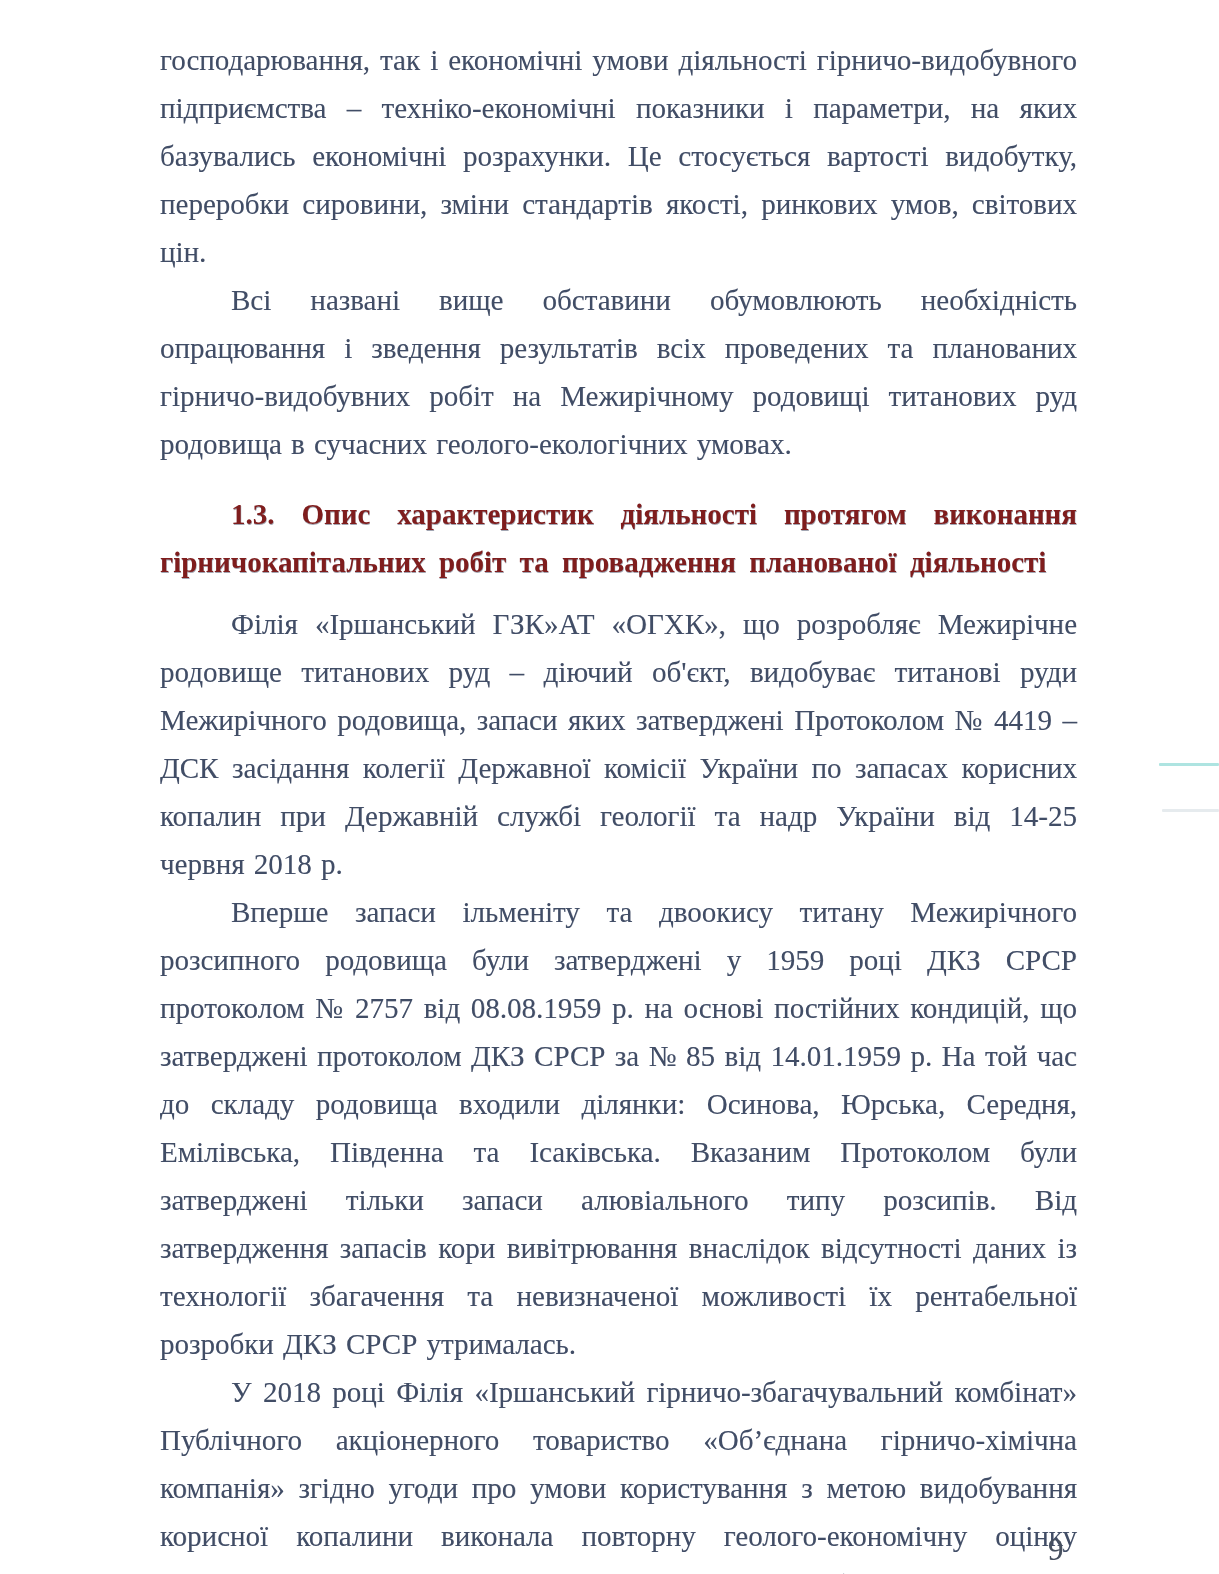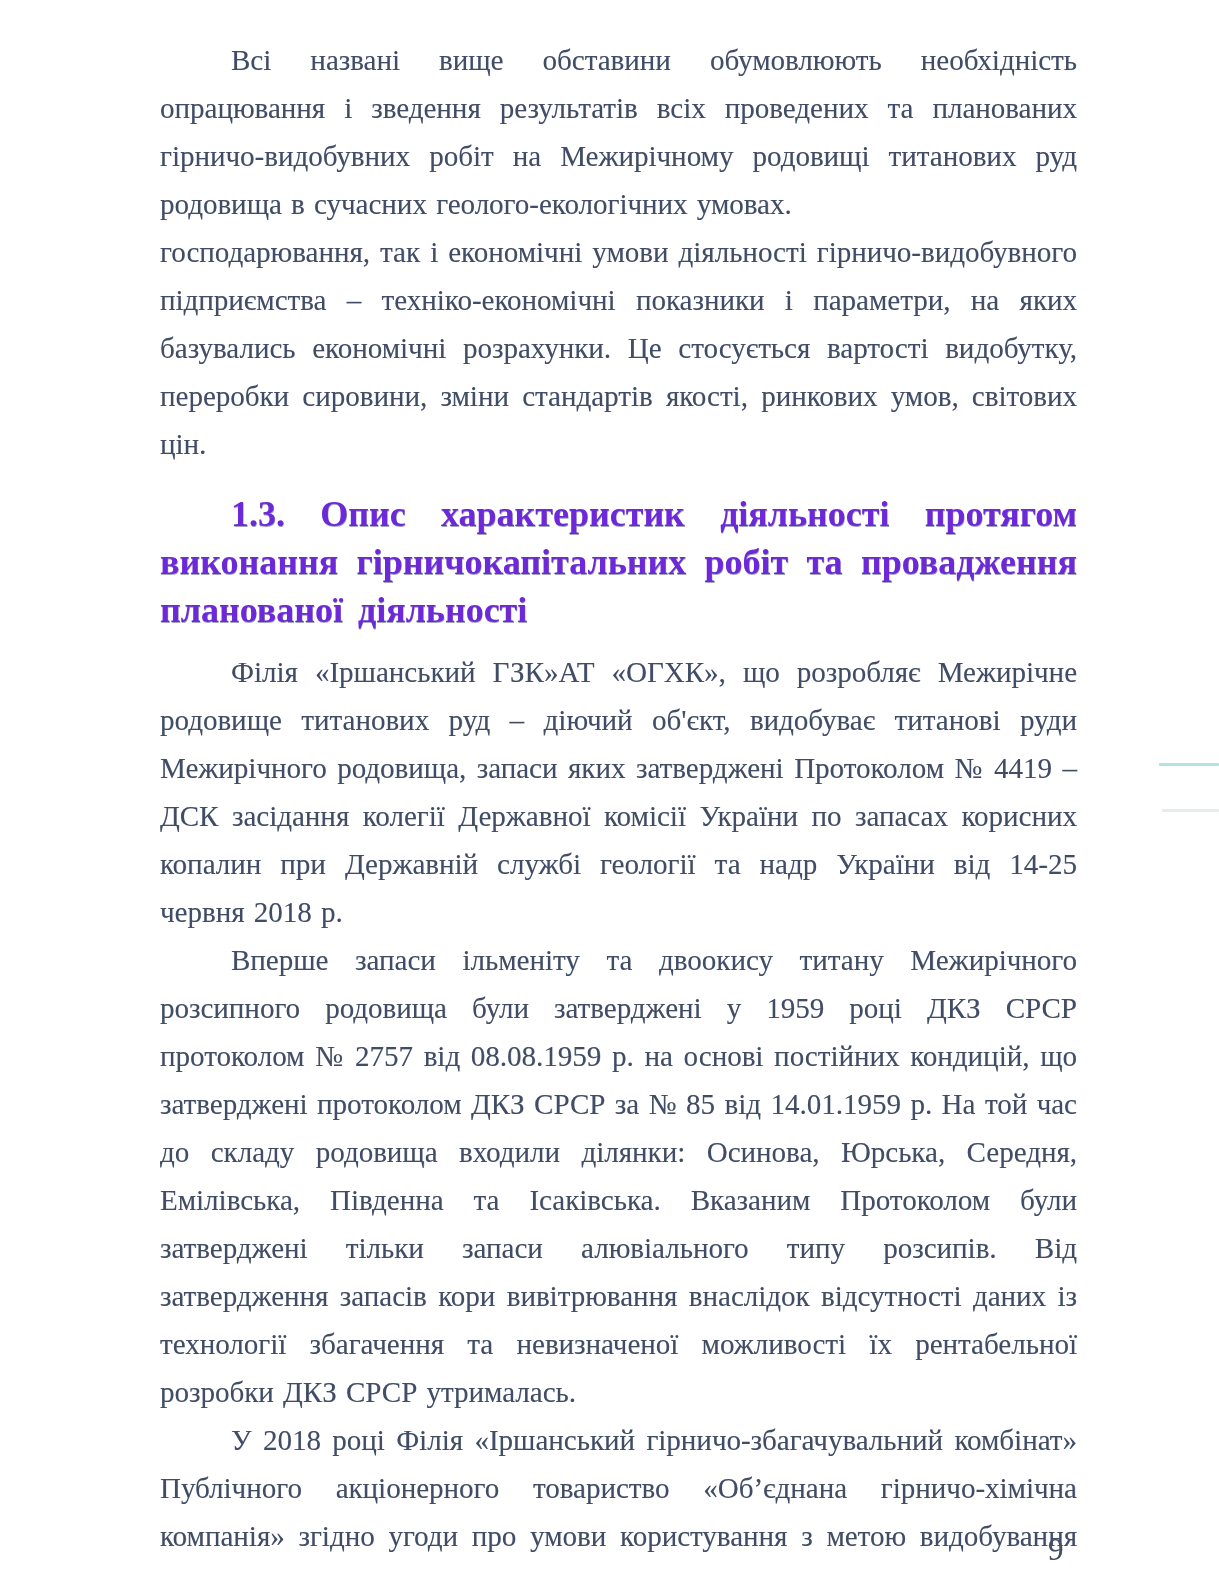--- a/index.html
+++ b/index.html
@@ -33,24 +33,24 @@
     word-spacing: 2px;
   }
   .para.indented {
     text-indent: 71px;
   }
   .para.justify-last {
     text-align-last: justify;
   }
   .heading {
     margin: 22px 0 14px 0;
-    font-size: 36px;
+    font-size: 29px;
     line-height: 48px;
     font-weight: bold;
-    color: #6d28d9;
+    color: #7f1d1d;
     text-align: justify;
     text-indent: 71px;
     word-spacing: 6px;
     text-shadow: 0.4px 0.5px 0.6px rgba(48, 58, 85, 0.45);
   }
   .page-number {
     position: absolute;
     top: 1532px;
     left: 1048px;
     font-size: 31px;
@@ -74,23 +74,23 @@
     width: 57px;
     background: #e6ebee;
   }
 </style>
 </head>
 <body>
 
 <div class="page">
 
   <main class="text-block">
+    <p class="para">господарювання, так і економічні умови діяльності гірничо-видобувного підприємства – техніко-економічні показники і параметри, на яких базувались економічні розрахунки. Це стосується вартості видобутку, переробки сировини, зміни стандартів якості, ринкових умов, світових цін.</p>
+
     <p class="para indented">Всі названі вище обставини обумовлюють необхідність опрацювання і зведення результатів всіх проведених та планованих гірничо-видобувних робіт на Межирічному родовищі титанових руд родовища в сучасних геолого-екологічних умовах.</p>
-
-    <p class="para">господарювання, так і економічні умови діяльності гірничо-видобувного підприємства – техніко-економічні показники і параметри, на яких базувались економічні розрахунки. Це стосується вартості видобутку, переробки сировини, зміни стандартів якості, ринкових умов, світових цін.</p>
 
     <h2 class="heading">1.3. Опис характеристик діяльності протягом виконання гірничокапітальних робіт та провадження планованої діяльності</h2>
 
     <p class="para indented">Філія «Іршанський ГЗК»АТ «ОГХК», що розробляє Межирічне родовище титанових руд – діючий об'єкт, видобуває титанові руди Межирічного родовища, запаси яких затверджені Протоколом № 4419 – ДСК засідання колегії Державної комісії України по запасах корисних копалин при Державній службі геології та надр України від 14-25 червня 2018 р.</p>
 
     <p class="para indented">Вперше запаси ільменіту та двоокису титану Межирічного розсипного родовища були затверджені у 1959 році ДКЗ СРСР протоколом № 2757 від 08.08.1959 р. на основі постійних кондицій, що затверджені протоколом ДКЗ СРСР за № 85 від 14.01.1959 р. На той час до складу родовища входили ділянки: Осинова, Юрська, Середня, Емілівська, Південна та Ісаківська. Вказаним Протоколом були затверджені тільки запаси алювіального типу розсипів. Від затвердження запасів кори вивітрювання внаслідок відсутності даних із технології збагачення та невизначеної можливості їх рентабельної розробки ДКЗ СРСР утрималась.</p>
 
     <p class="para indented justify-last">У 2018 році Філія «Іршанський гірничо-збагачувальний комбінат» Публічного акціонерного товариство «Об’єднана гірничо-хімічна компанія» згідно угоди про умови користування з метою видобування корисної копалини виконала повторну геолого-економічну оцінку запасів Межирічного родовища титанових руд (ділянки Середня, Емілівська,</p>
   </main>
 

